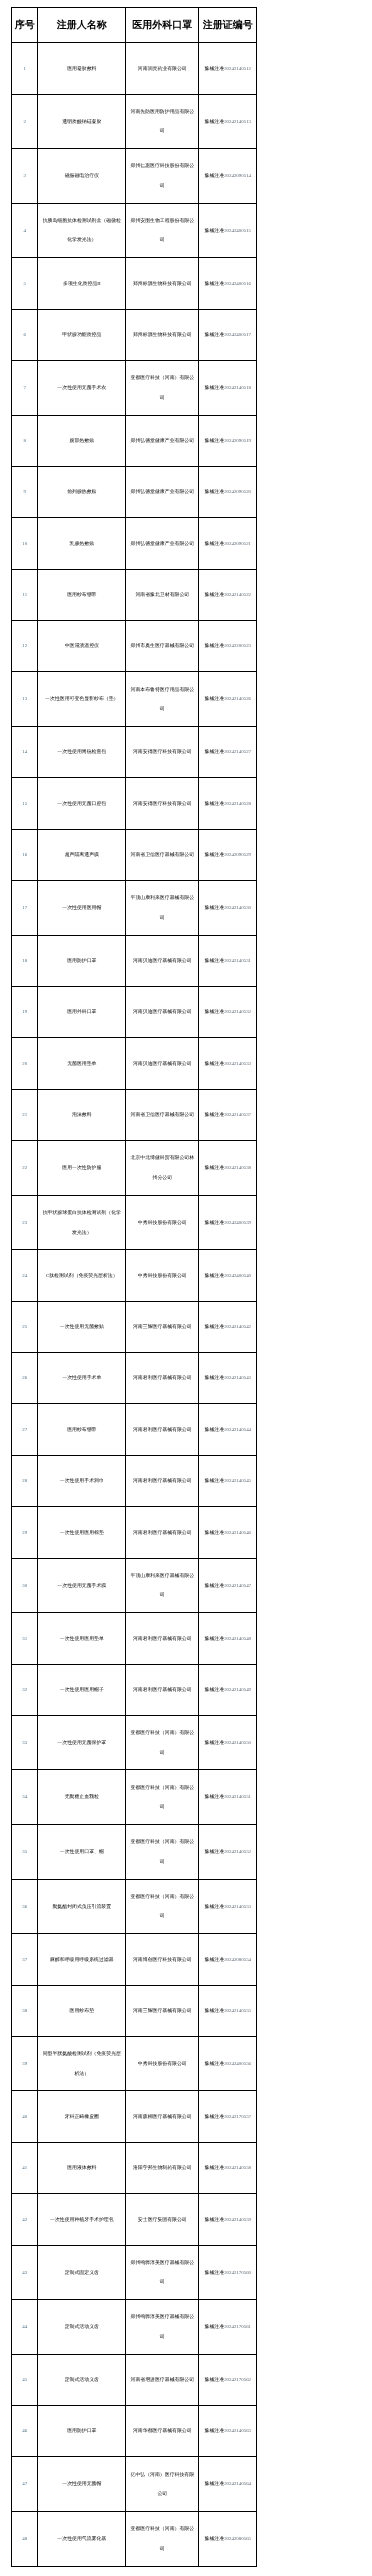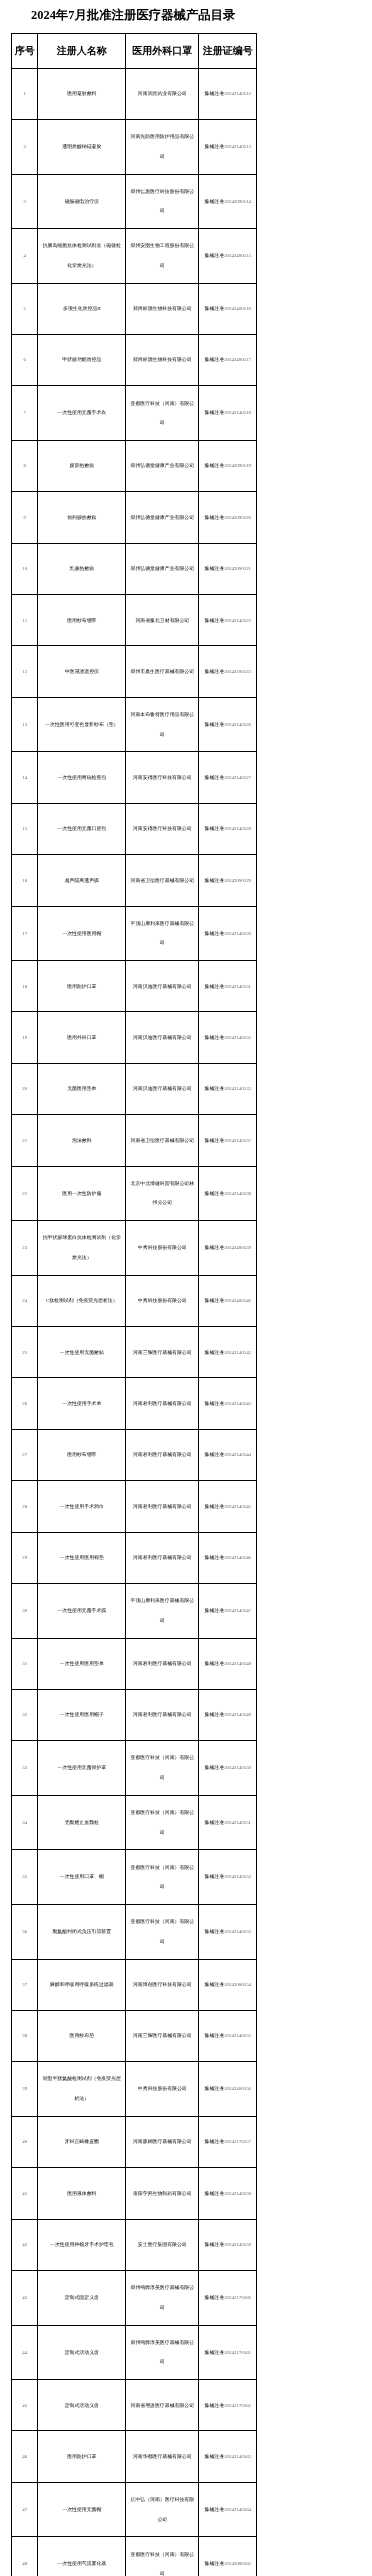--- a/index.html
+++ b/index.html
@@ -67,21 +67,20 @@
   .cert-prefix{color:#000;}
   .cert-digits{
     color:var(--cert-digit-color);
     font-family:"Liberation Serif",serif;
   }
 </style>
 </head>
 <body>
 
 <div class="page">
-  <h1 class="doc-title">2024年7月批准注册医疗器械产品目录</h1>
 
   <table class="catalog">
     <colgroup>
       <col class="c-no">
       <col class="c-product">
       <col class="c-registrant">
       <col class="c-cert">
     </colgroup>
     <thead>
       <tr>

